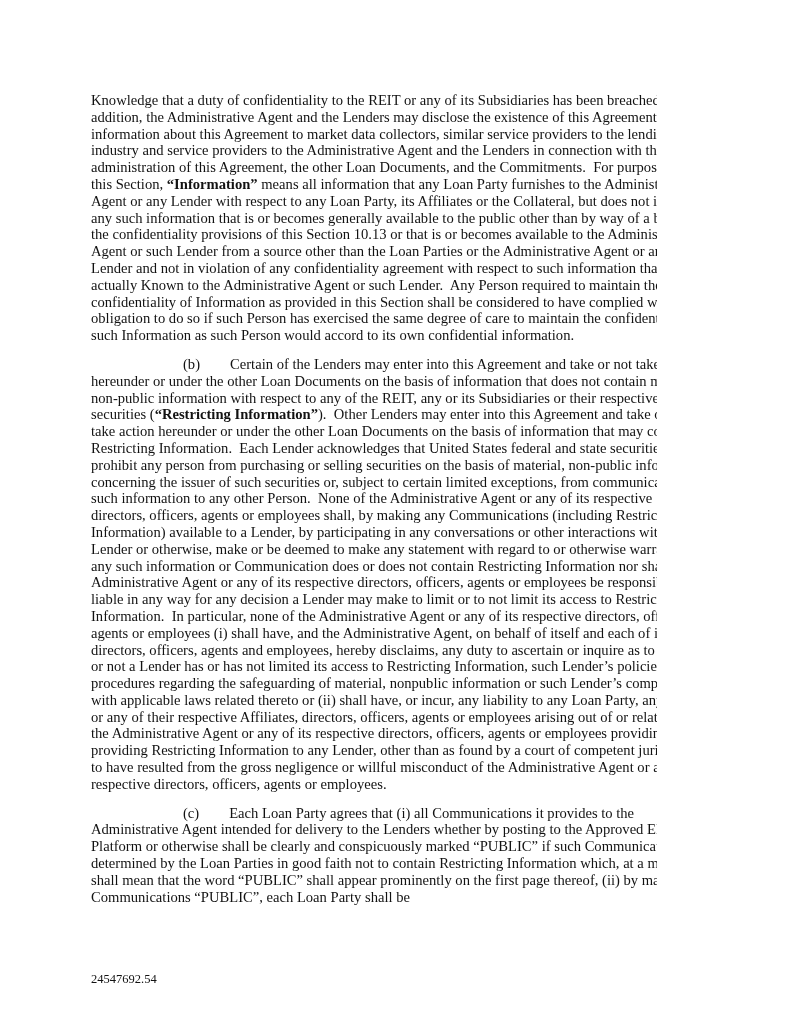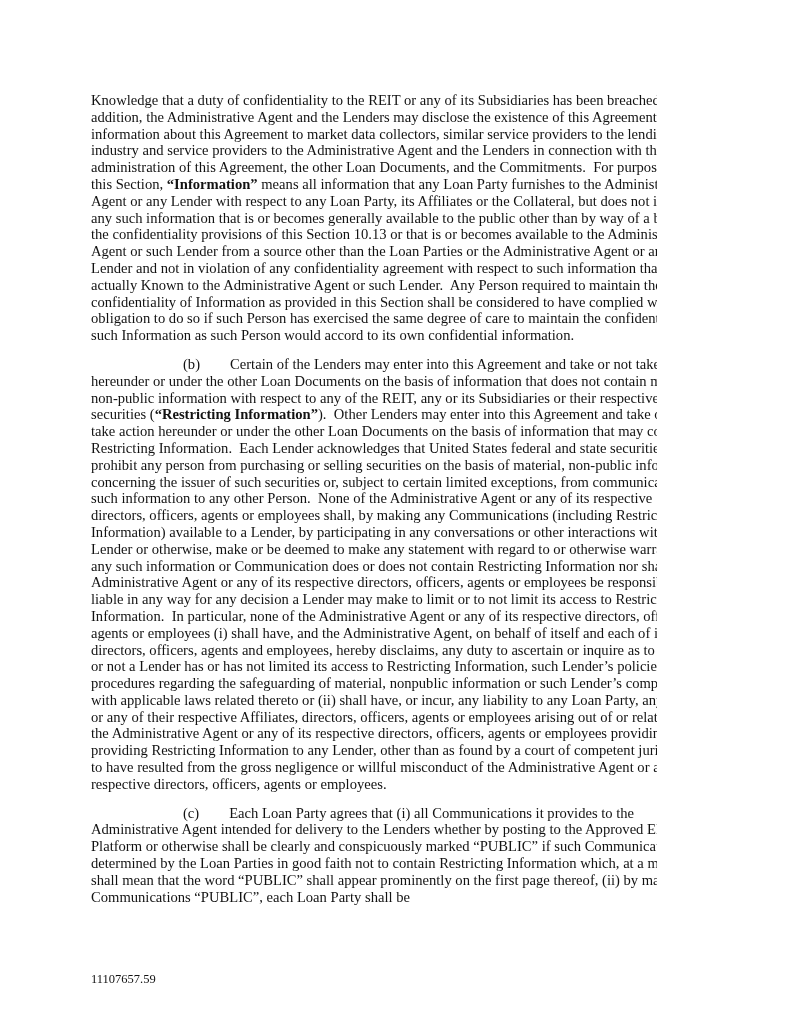--- a/index.html
+++ b/index.html
@@ -55,14 +55,14 @@
     font-size: 12.5px;
     line-height: 14px;
   }
 </style>
 </head>
 <body>
 
 <div class="page">
   <div class="content"><p class="para"><span>Knowledge that a duty of confidentiality to the REIT or any of its Subsidiaries has been breached.  In addition, the Administrative Agent and the Lenders may disclose the existence of this Agreement and information about this Agreement to market data collectors, similar service providers to the lending industry and service providers to the Administrative Agent and the Lenders in connection with the administration of this Agreement, the other Loan Documents, and the Commitments.  For purposes of this Section, </span><span class="bold">“Information”</span><span> means all information that any Loan Party furnishes to the Administrative Agent or any Lender with respect to any Loan Party, its Affiliates or the Collateral, but does not include any such information that is or becomes generally available to the public other than by way of a breach of the confidentiality provisions of this Section 10.13 or that is or becomes available to the Administrative Agent or such Lender from a source other than the Loan Parties or the Administrative Agent or any other Lender and not in violation of any confidentiality agreement with respect to such information that is actually Known to the Administrative Agent or such Lender.  Any Person required to maintain the confidentiality of Information as provided in this Section shall be considered to have complied with its obligation to do so if such Person has exercised the same degree of care to maintain the confidentiality of such Information as such Person would accord to its own confidential information.</span></p><p class="para indented"><span>(b)</span><span class="tab"></span><span>Certain of the Lenders may enter into this Agreement and take or not take action hereunder or under the other Loan Documents on the basis of information that does not contain material non-public information with respect to any of the REIT, any or its Subsidiaries or their respective securities (</span><span class="bold">“Restricting Information”</span><span>).  Other Lenders may enter into this Agreement and take or not take action hereunder or under the other Loan Documents on the basis of information that may contain Restricting Information.  Each Lender acknowledges that United States federal and state securities laws prohibit any person from purchasing or selling securities on the basis of material, non-public information concerning the issuer of such securities or, subject to certain limited exceptions, from communicating such information to any other Person.  None of the Administrative Agent or any of its respective directors, officers, agents or employees shall, by making any Communications (including Restricting Information) available to a Lender, by participating in any conversations or other interactions with a Lender or otherwise, make or be deemed to make any statement with regard to or otherwise warrant that any such information or Communication does or does not contain Restricting Information nor shall the Administrative Agent or any of its respective directors, officers, agents or employees be responsible or liable in any way for any decision a Lender may make to limit or to not limit its access to Restricting Information.  In particular, none of the Administrative Agent or any of its respective directors, officers, agents or employees (i) shall have, and the Administrative Agent, on behalf of itself and each of its directors, officers, agents and employees, hereby disclaims, any duty to ascertain or inquire as to whether or not a Lender has or has not limited its access to Restricting Information, such Lender’s policies or procedures regarding the safeguarding of material, nonpublic information or such Lender’s compliance with applicable laws related thereto or (ii) shall have, or incur, any liability to any Loan Party, any Lender or any of their respective Affiliates, directors, officers, agents or employees arising out of or relating to the Administrative Agent or any of its respective directors, officers, agents or employees providing or not providing Restricting Information to any Lender, other than as found by a court of competent jurisdiction to have resulted from the gross negligence or willful misconduct of the Administrative Agent or any of its respective directors, officers, agents or employees.</span></p><p class="para indented"><span>(c)</span><span class="tab"></span><span>Each Loan Party agrees that (i) all Communications it provides to the Administrative Agent intended for delivery to the Lenders whether by posting to the Approved Electronic Platform or otherwise shall be clearly and conspicuously marked “PUBLIC” if such Communications are determined by the Loan Parties in good faith not to contain Restricting Information which, at a minimum, shall mean that the word “PUBLIC” shall appear prominently on the first page thereof, (ii) by marking Communications “PUBLIC”, each Loan Party shall be</span></p></div>
   <div class="page-number">89</div>
-  <div class="doc-id">11107657.59</div>
+  <div class="doc-id">24547692.54</div>
 </div>
 
 </body></html>

